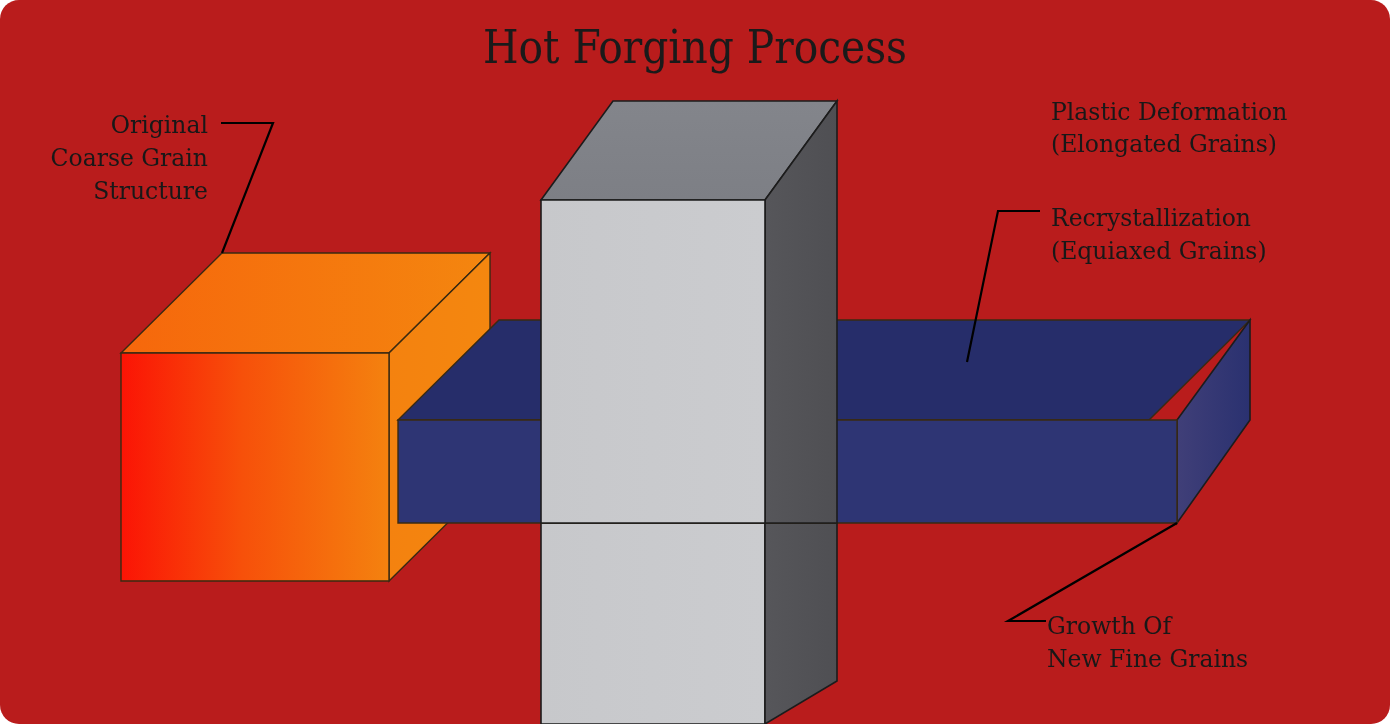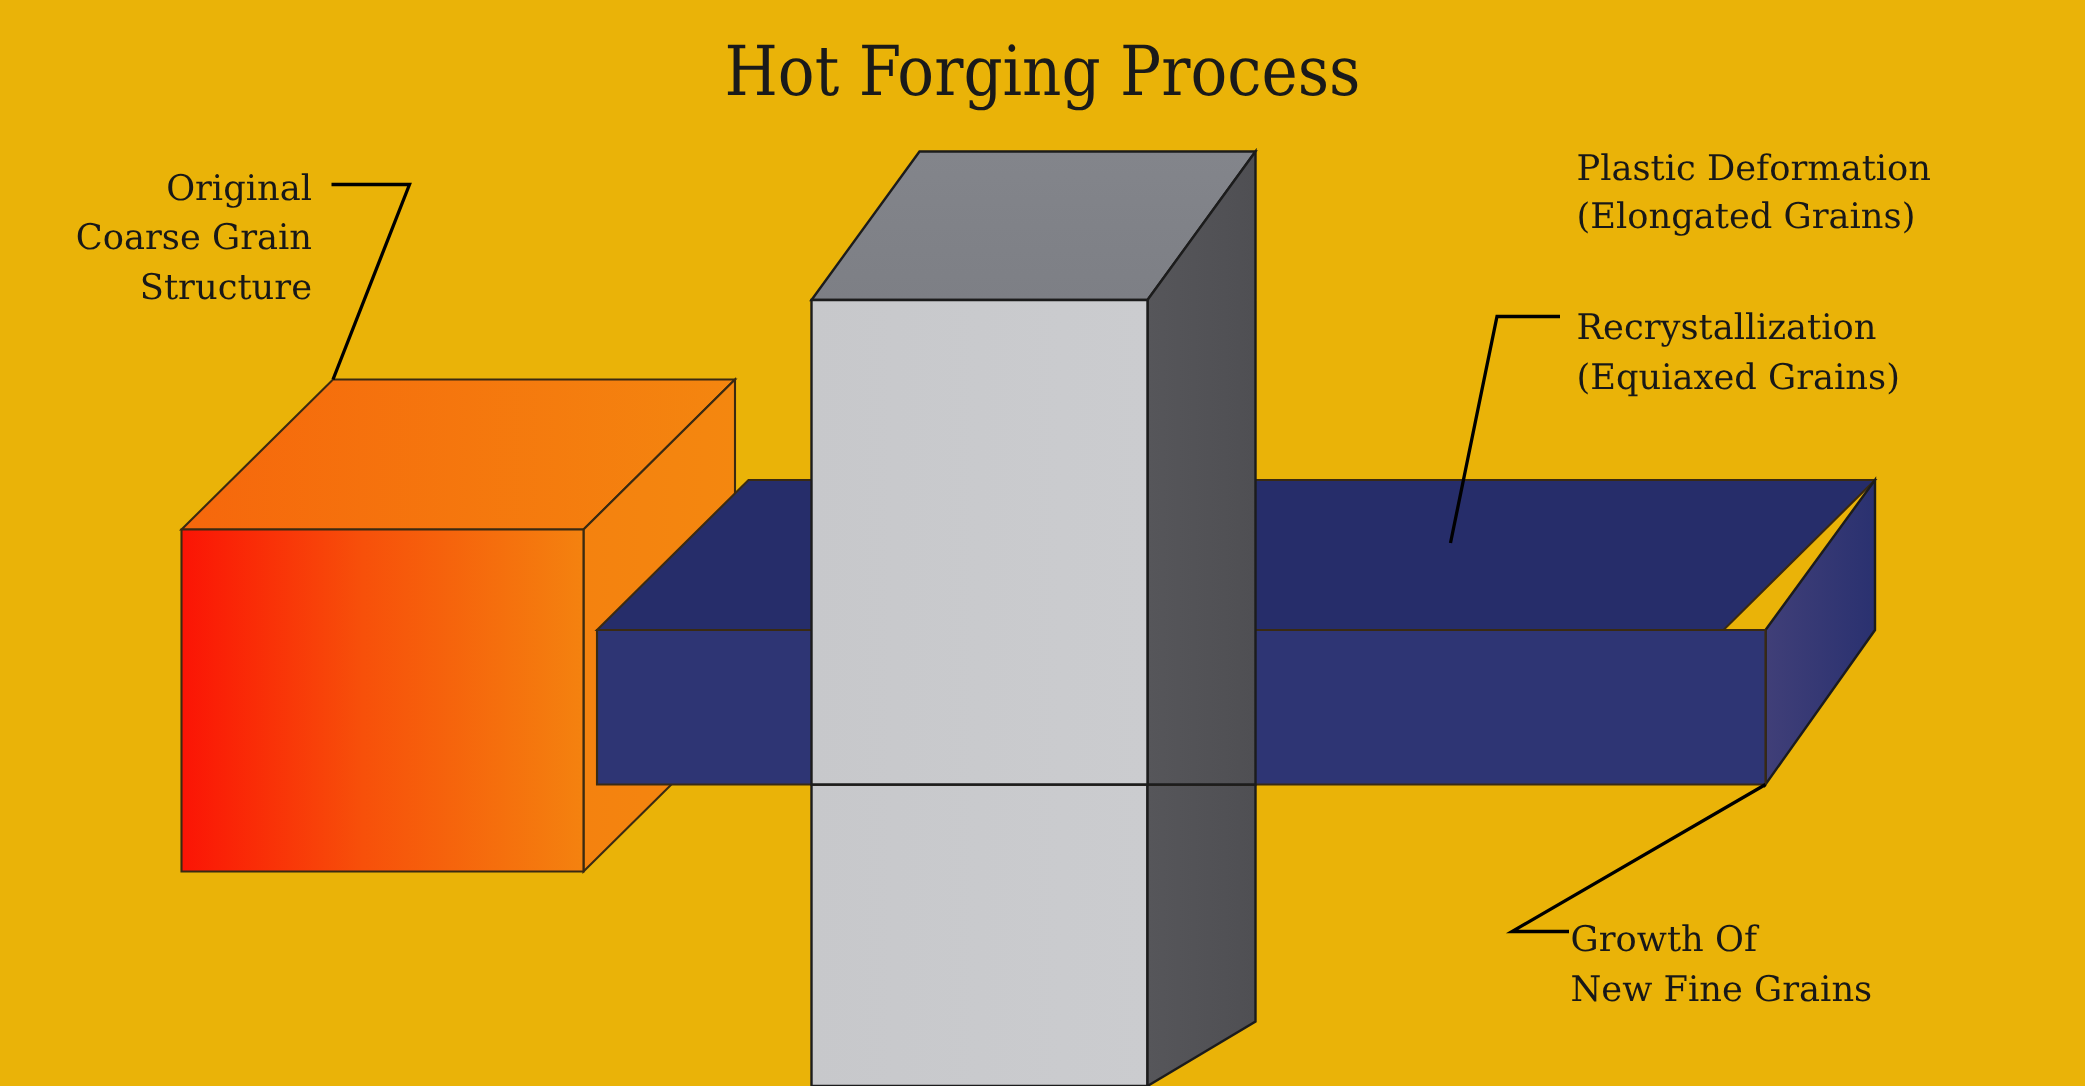--- a/index.html
+++ b/index.html
@@ -10,21 +10,22 @@
   body {
     width: 1390px;
     height: 724px;
     overflow: hidden;
     font-family: "DejaVu Serif", "Liberation Serif", serif;
   }
   #stage {
     position: relative;
     width: 1390px;
     height: 724px;
-    background: #eab308;
+    background: #b91c1c;
+    border-radius: 19px;
   }
   #diagram {
     position: absolute;
     left: 0;
     top: 0;
     width: 1390px;
     height: 724px;
     display: block;
   }
   .title-text {

